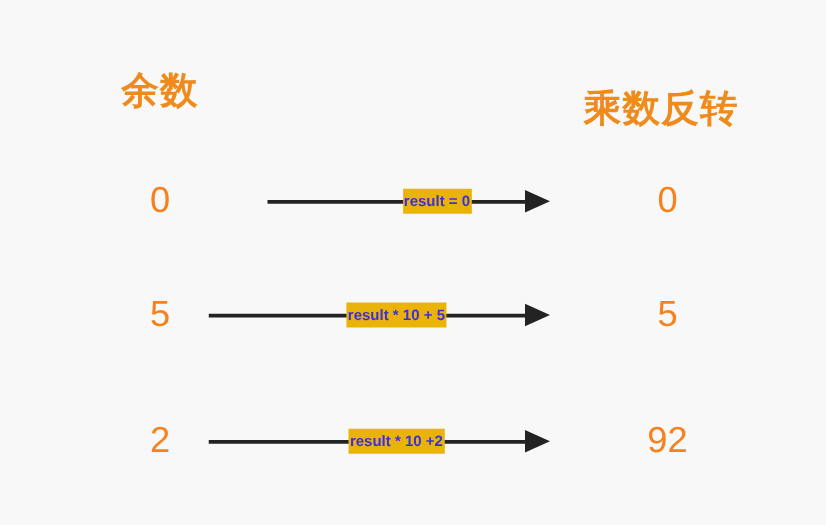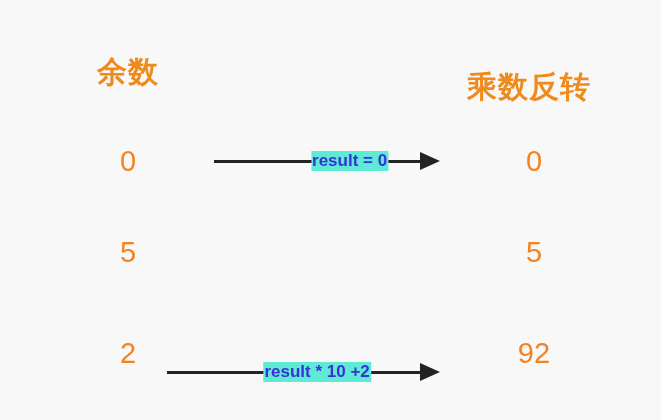--- a/index.html
+++ b/index.html
@@ -72,32 +72,32 @@
     margin-top: -9px;
     border-top: 9px solid transparent;
     border-bottom: 9px solid transparent;
     border-left: 20px solid #232323;
   }
   .arrow .label {
     position: absolute;
     top: 50%;
     left: 50%;
     transform: translate(-50%, -50%);
-    background: #5eead4;
+    background: #eab308;
     color: #3b30dc;
-    font-size: 17px;
+    font-size: 12px;
     font-weight: bold;
     white-space: nowrap;
     padding: 0 1px;
     line-height: 20px;
   }
 
   #arrow-1 { left: 214px; width: 226px; top: 161px; }
   #arrow-2 { left: 167px; width: 273px; top: 252px; }
-  #arrow-3 { left: 167px; width: 273px; top: 372px; }
+  #arrow-3 { left: 167px; width: 273px; top: 353px; }
 
   #arrow-1 .label { left: 60%; }
   #arrow-2 .label { left: 55%; }
   #arrow-3 .label { left: 55%; }
 </style>
 </head>
 <body>
 
 <div class="canvas">
 
@@ -110,20 +110,25 @@
   <div class="arrow" id="arrow-1">
     <div class="shaft"></div>
     <div class="head"></div>
     <div class="label">result = 0</div>
   </div>
 
   <div class="value right row1">0</div>
 
   <div class="value left row2">5</div>
 
+  <div class="arrow" id="arrow-2">
+    <div class="shaft"></div>
+    <div class="head"></div>
+    <div class="label">result * 10 + 5</div>
+  </div>
 
   <div class="value right row2">5</div>
 
   <div class="value left row3">2</div>
 
   <div class="arrow" id="arrow-3">
     <div class="shaft"></div>
     <div class="head"></div>
     <div class="label">result * 10 +2</div>
   </div>

